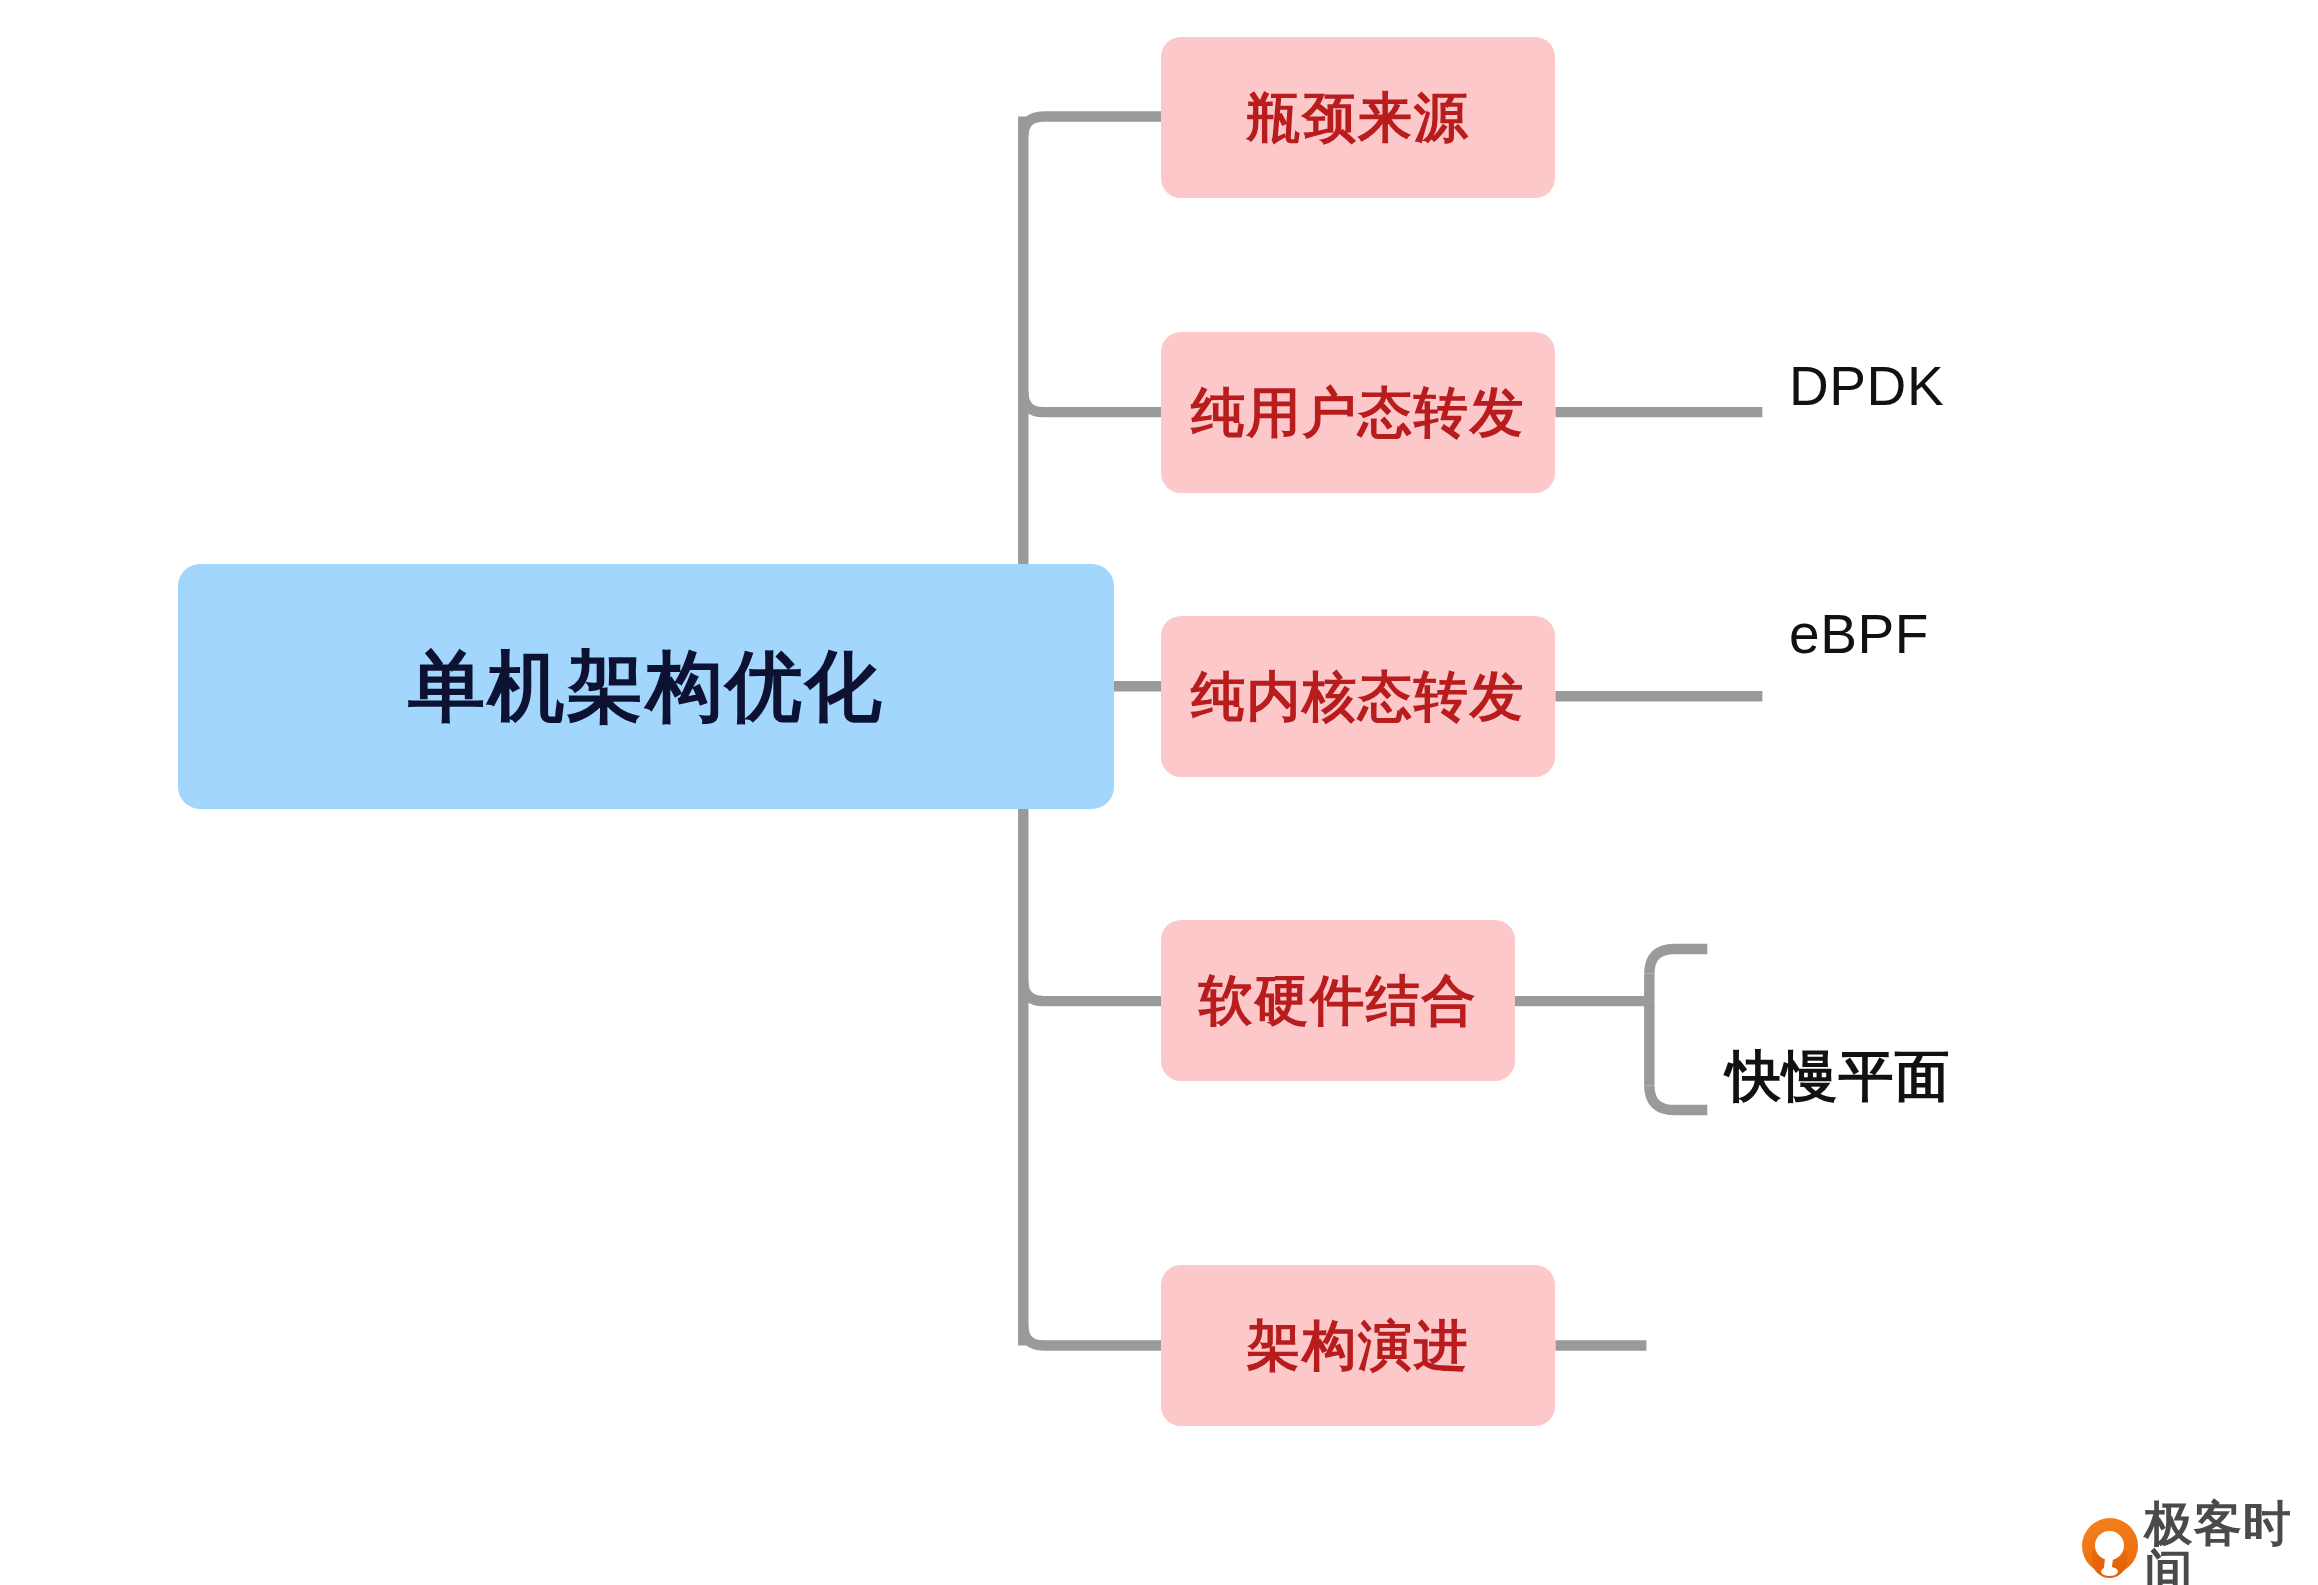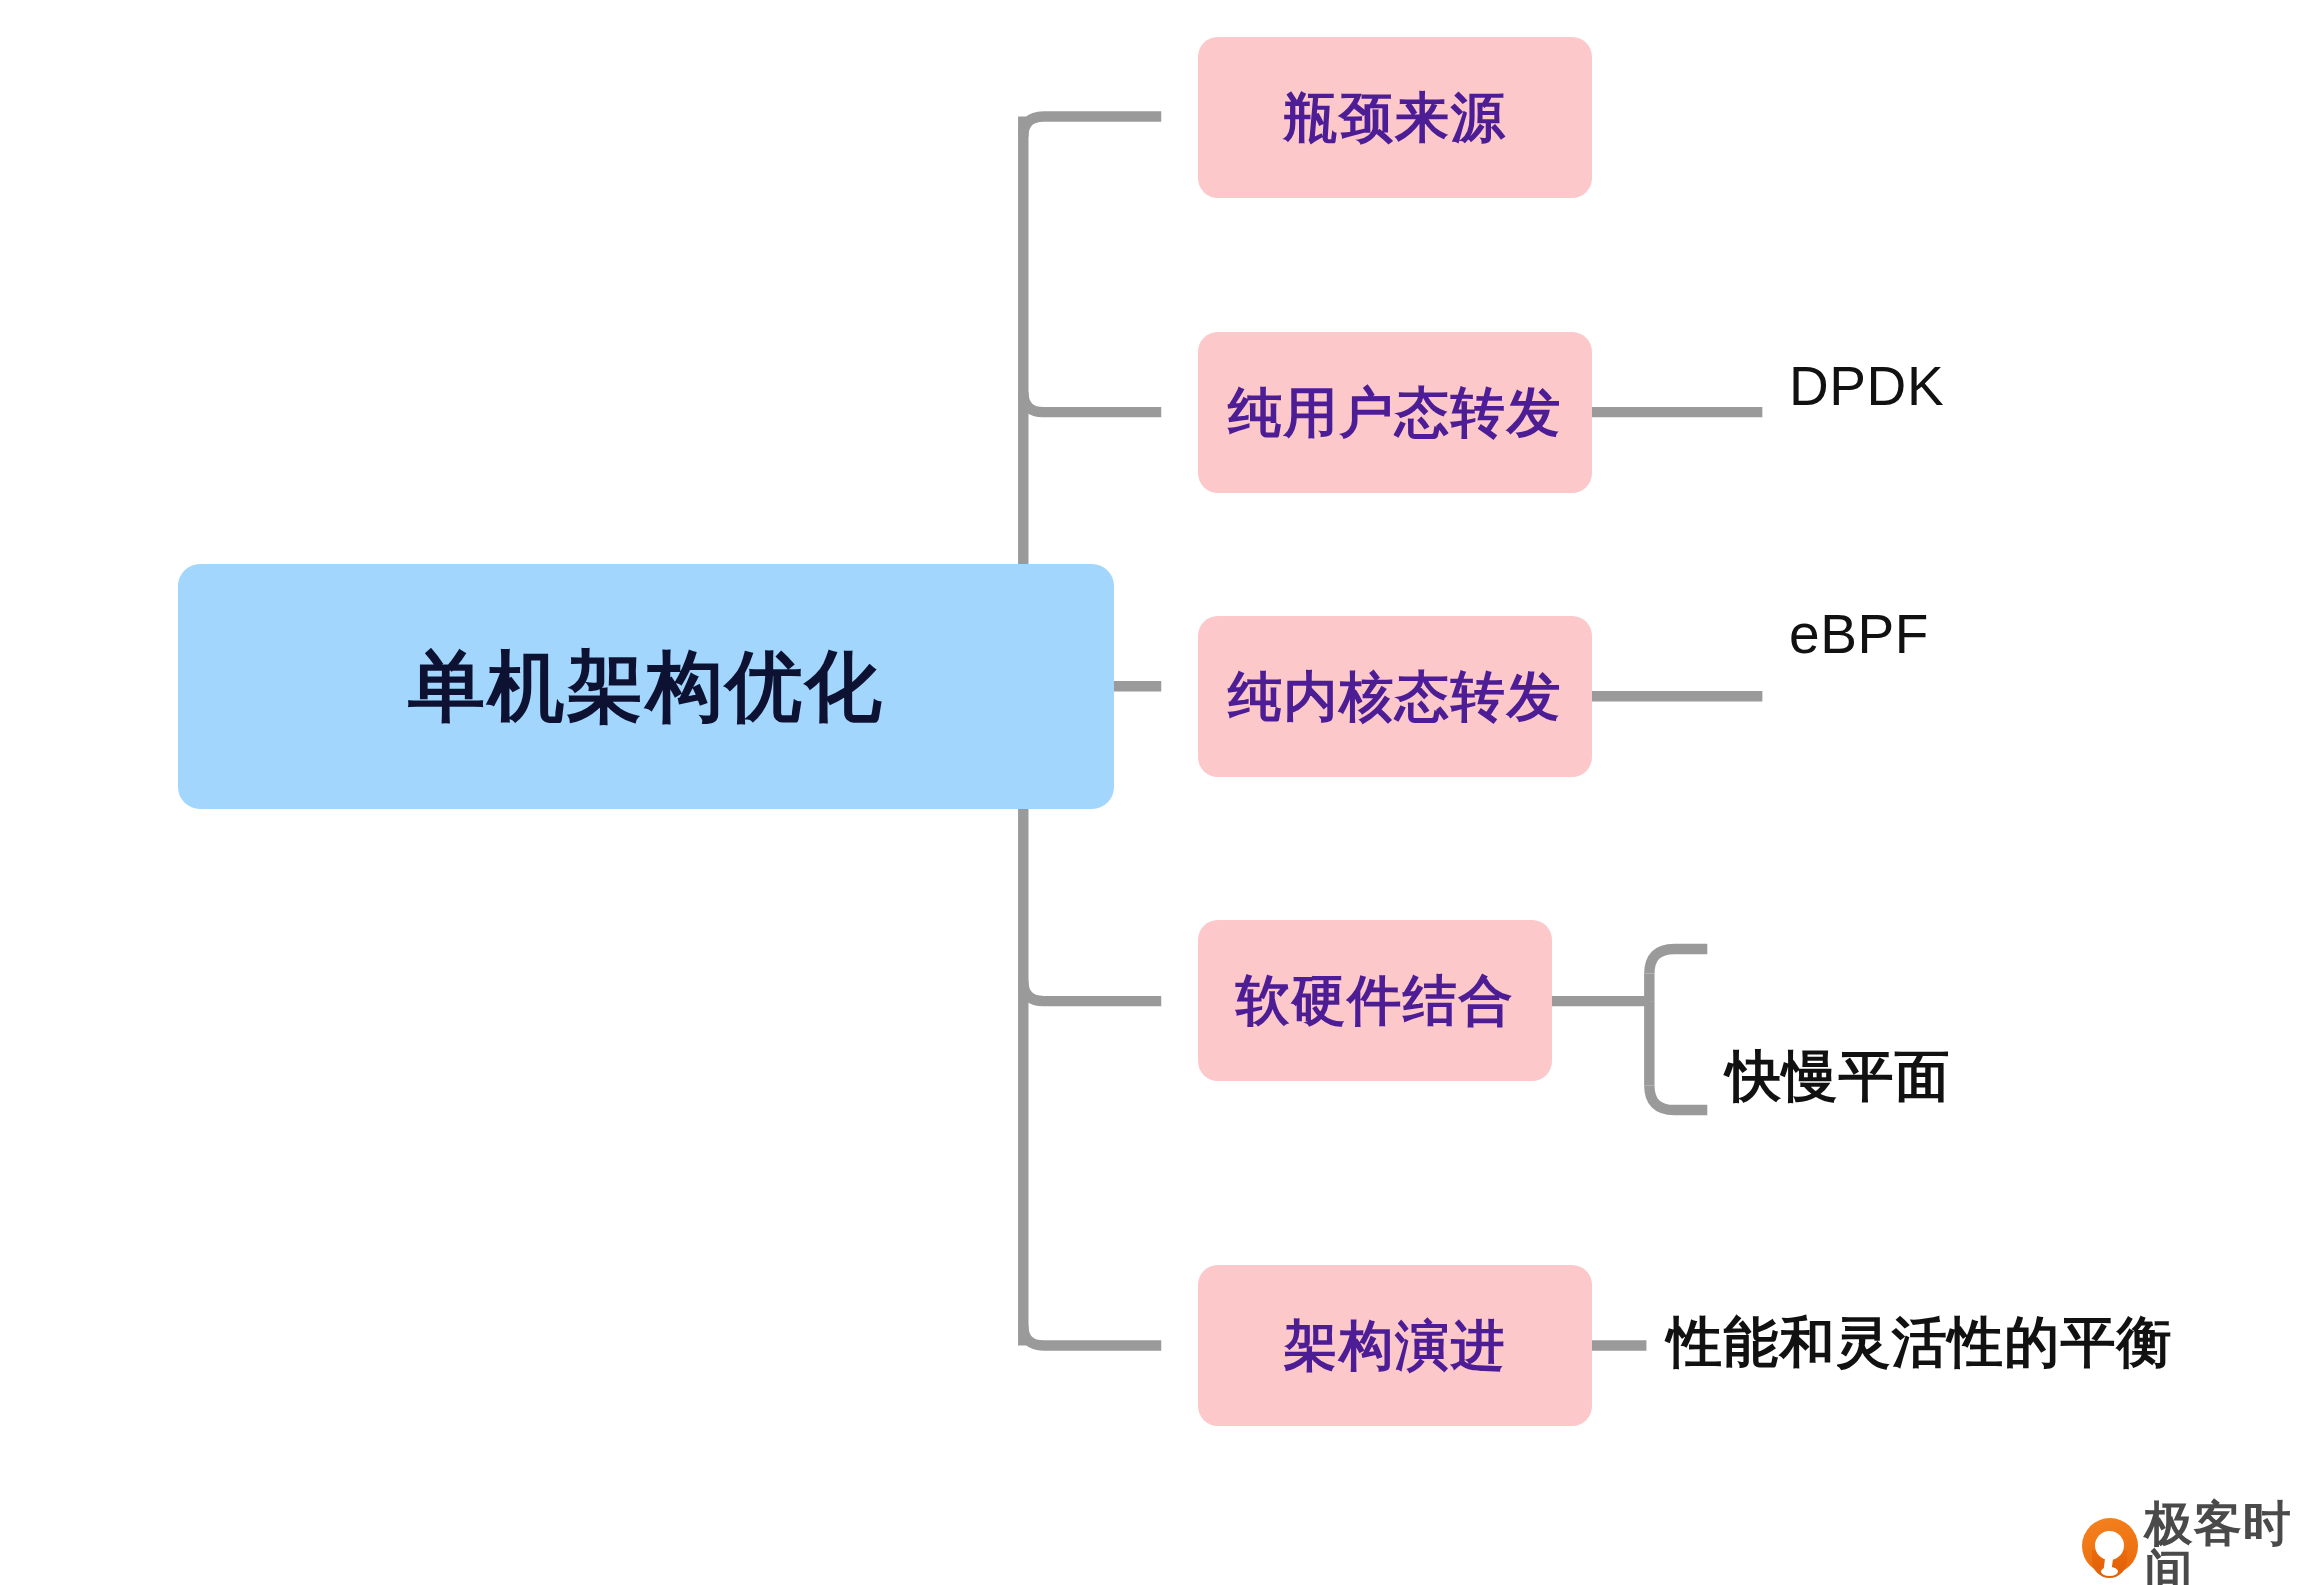--- a/index.html
+++ b/index.html
@@ -15,22 +15,22 @@
     position:absolute;display:flex;align-items:center;justify-content:center;
     box-sizing:border-box;text-align:center;line-height:1.1;
   }
   .root-node{
     left:178px;top:564px;width:936px;height:245px;
     background:#a2d6fd;border-radius:22px;
     color:#0d1233;font-size:77px;font-weight:700;letter-spacing:2.3px;
   }
   .branch-node{
     background:#fcc8ca;border-radius:20px;
-    color:#4c1d95;font-size:54px;font-weight:700;letter-spacing:1.7px;
-    left:1198px;width:394px;height:161px;
+    color:#b91c1c;font-size:54px;font-weight:700;letter-spacing:1.7px;
+    left:1161px;width:394px;height:161px;
   }
   .b1{top:37px;}
   .b2{top:332px;text-align:center;}
   .b3{top:616px;}
   .b4{top:920px;width:354px;}
   .b5{top:1265px;}
 
   .leaf{
     position:absolute;color:#111111;font-size:55px;font-weight:400;
     white-space:nowrap;line-height:1;
@@ -116,21 +116,20 @@
 
   <div class="node branch-node b5">架构演进</div>
 
   <div class="leaf l-dpdk">DPDK</div>
 
   <div class="leaf l-ebpf">eBPF</div>
 
 
   <div class="leaf l-fast">快慢平面</div>
 
-  <div class="leaf l-bal">性能和灵活性的平衡</div>
 
   <div class="logo">
     <div class="logo-mark">
       <div class="drop"></div>
       <div class="tail"></div>
       <div class="inner"></div>
       <div class="needle"></div>
       <div class="dot"></div>
     </div>
     <div class="logo-text">极客时间</div>

